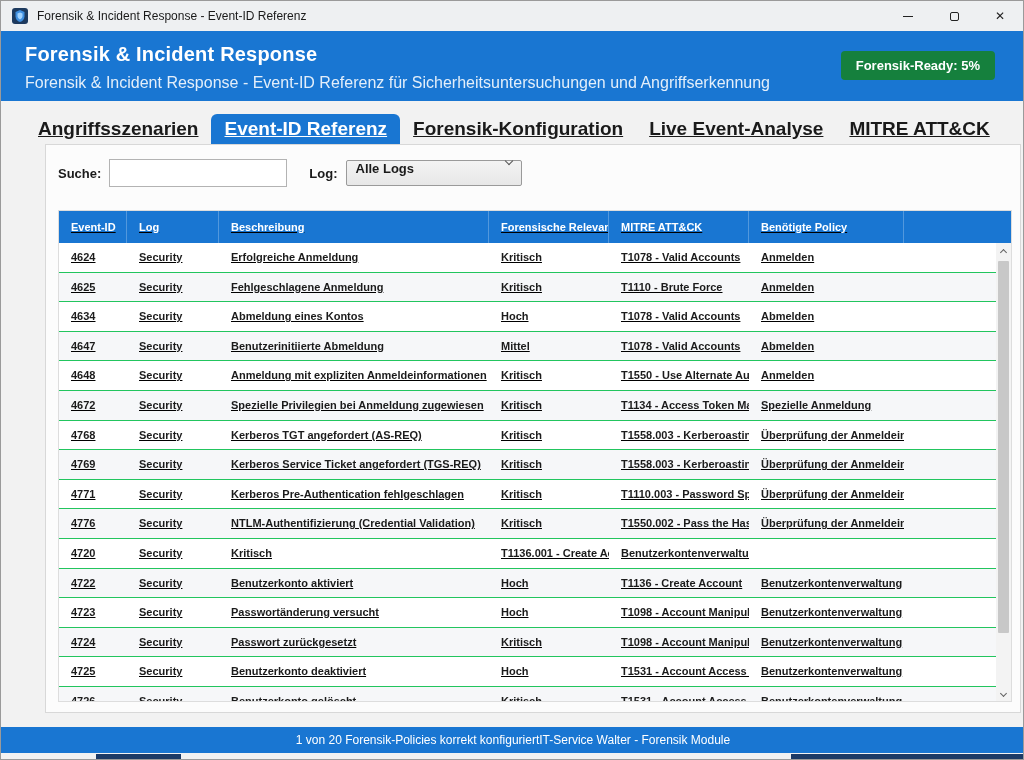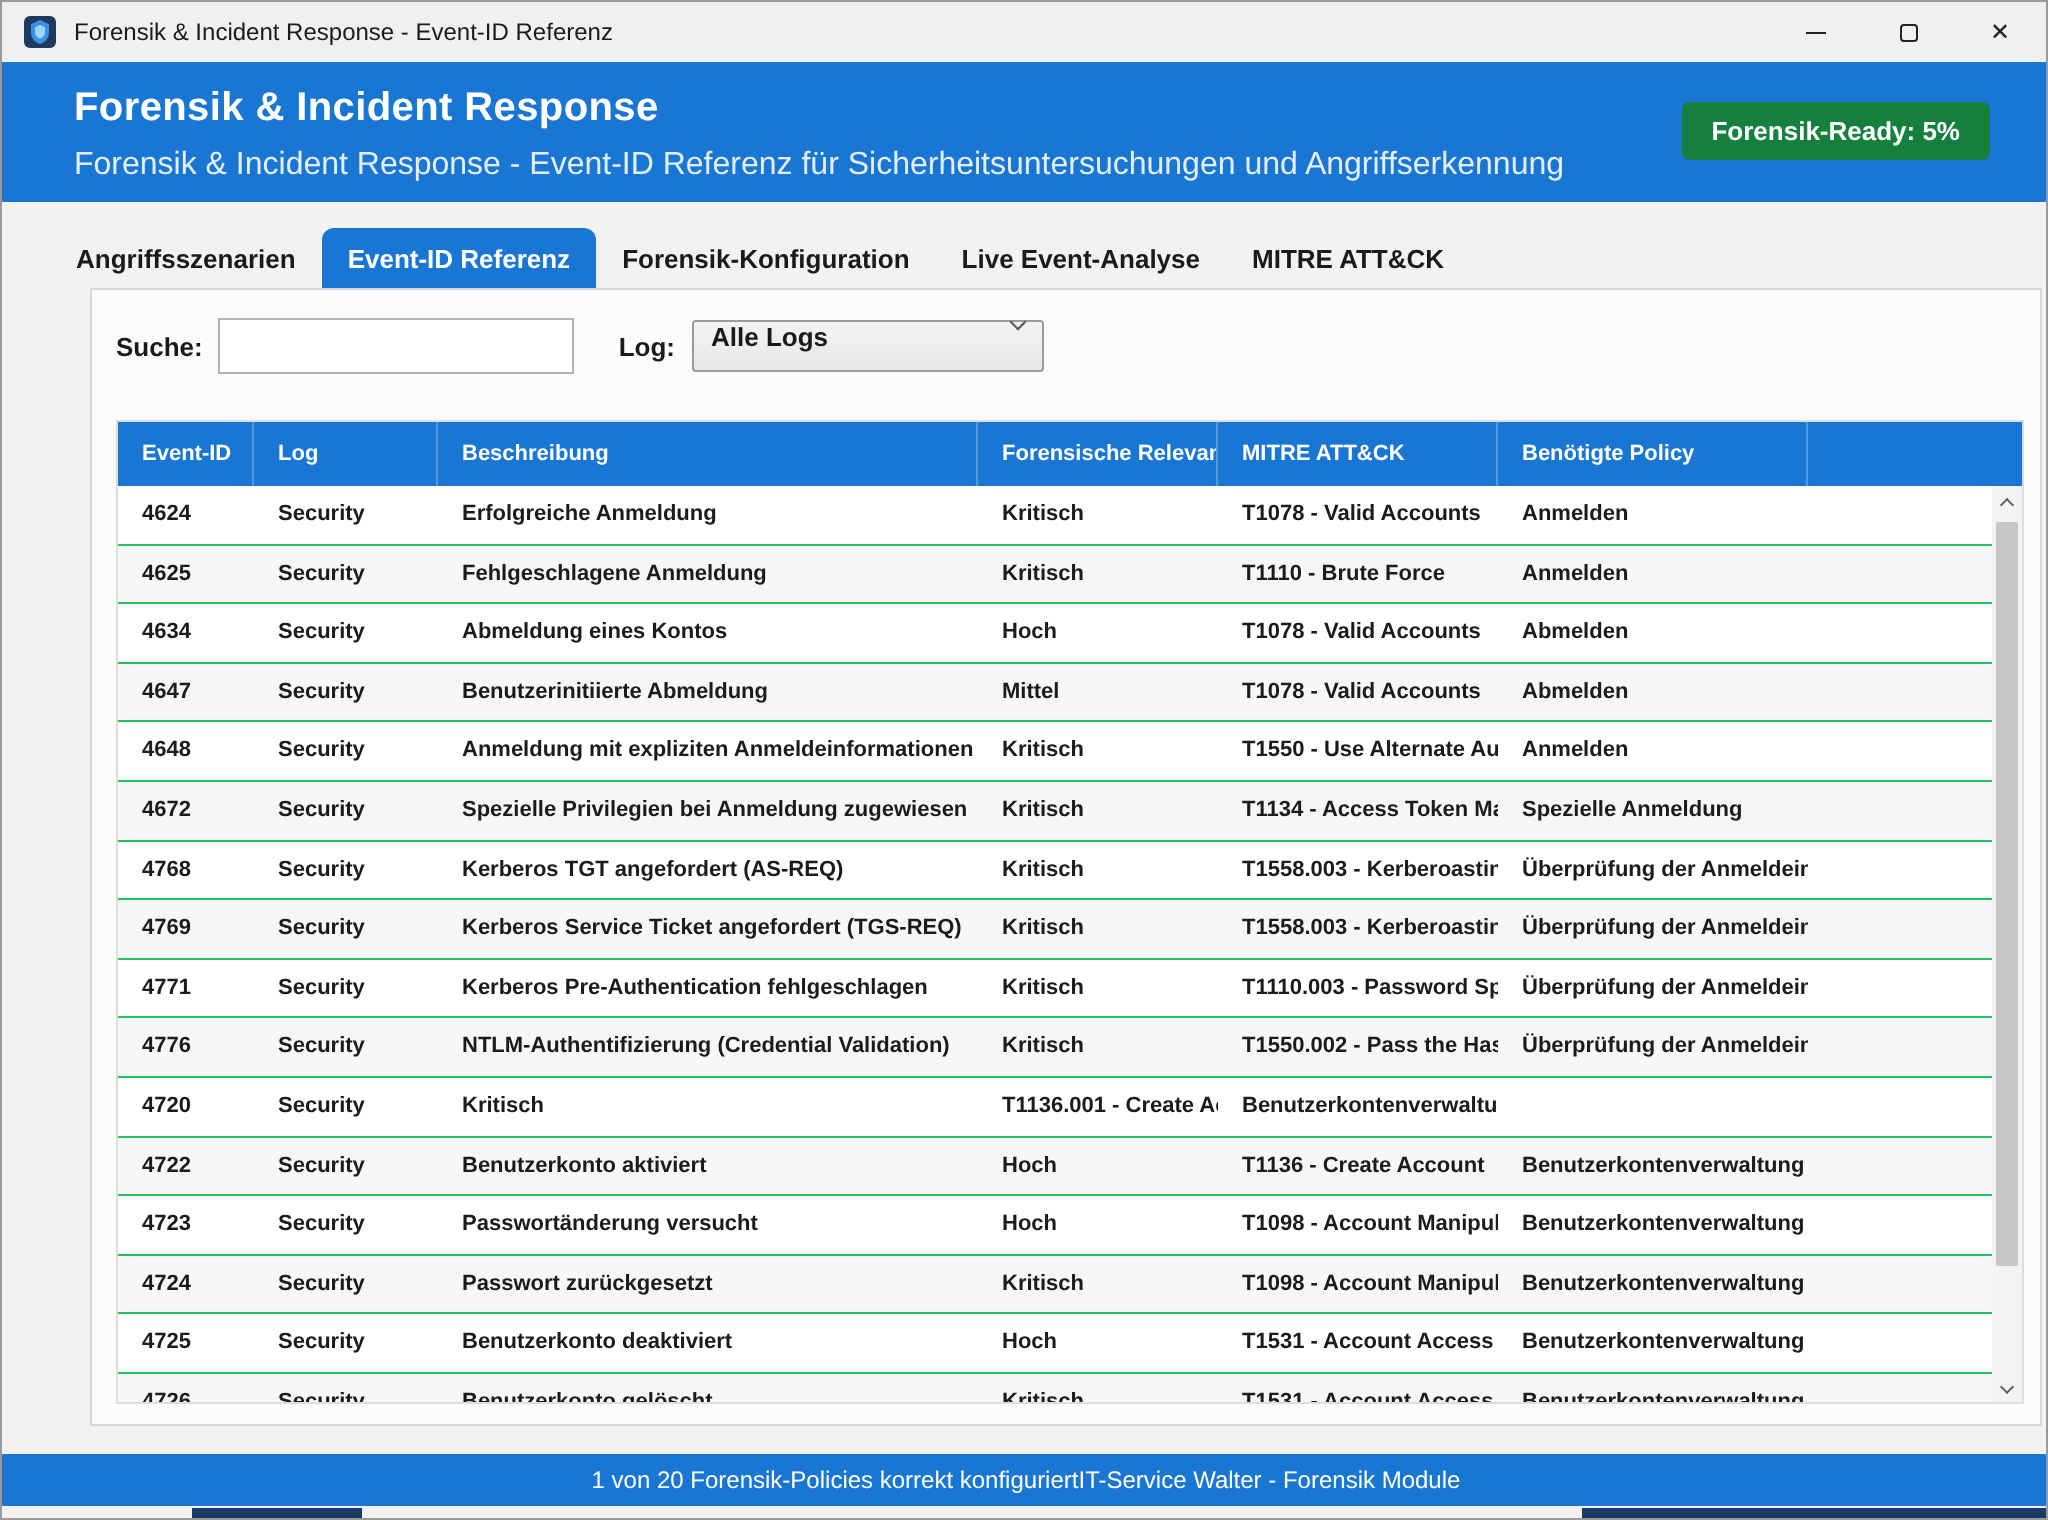--- a/index.html
+++ b/index.html
@@ -19,38 +19,39 @@
   .app-icon { width:16px; height:16px; margin-left:11px; display:inline-block; }
   .win-title { font-size:12px; color:#1a1a1a; margin-left:9px; }
   .win-controls { margin-left:auto; display:flex; height:30px; }
   .wc { width:46px; height:30px; display:flex; align-items:center; justify-content:center; cursor:default; }
   .min-glyph { width:10px; height:1px; background:#222; display:block; }
   .max-glyph { width:9px; height:9px; border:1px solid #222; border-radius:2px; display:block; }
   .close-glyph { font-size:12px; color:#222; line-height:1; }
   
   .app-header {
     height:70px; background:#1976d2; position:relative;
-    padding:12px 0 0 36px; color:#fff;
+    padding:12px 0 0 24px; color:#fff;
   }
   .app-title { font-size:20px; font-weight:bold; letter-spacing:.2px; }
   .app-subtitle { font-size:16px; margin-top:8px; color:rgba(255,255,255,.88); }
   .badge {
     position:absolute; right:28px; top:20px;
     background:#15803d; color:#fff; font-size:13px; font-weight:bold;
     padding:7px 15px; border-radius:4px;
   }
   
   .tabbar {
     position:absolute; left:24px; top:113px; height:30px;
     display:flex; z-index:2;
   }
   .tab {
     padding:0 13px; height:30px; display:flex; align-items:center;
-    font-size:13px; font-weight:600; color:#1a1a1a; cursor:default;
+    font-size:19px; font-weight:600; color:#1a1a1a; cursor:default;
     border-radius:6px 6px 0 0;
+    text-decoration:underline;
   }
   .tab.active { background:#1976d2; color:#fff; }
   
   .panel {
     position:absolute; left:24px; top:143px; width:976px; height:569px;
     background:#fcfcfc; border:1px solid #d8d8d8;margin-left:20px;
   }
   .filter-row {
     position:absolute; left:12px; top:14px; height:28px;
     display:flex; align-items:center; font-size:13px; font-weight:600; color:#1a1a1a;
@@ -76,20 +77,21 @@
   }
   
   .table {
     position:absolute; left:12px; top:65px; width:954px; height:492px;
     background:#fff; border:1px solid #ddd; overflow:hidden;
   }
   .thead, .tr {
     display:grid;
     grid-template-columns:68px 92px 270px 120px 140px 155px 1fr;
     width:954px;
+    text-decoration:underline;
   }
   .thead { background:#1976d2; height:32px; }
   .th {
     color:#fff; font-size:11px; font-weight:bold; line-height:32px;
     padding-left:12px; white-space:nowrap; overflow:hidden;
     border-right:1px solid rgba(255,255,255,.25);
   }
   .th:last-child { border-right:none; }
   .tr { height:29.6px; border-bottom:1px solid #22c55e; background:#fff; }
   .tr.alt { background:#f6f7f9; }

